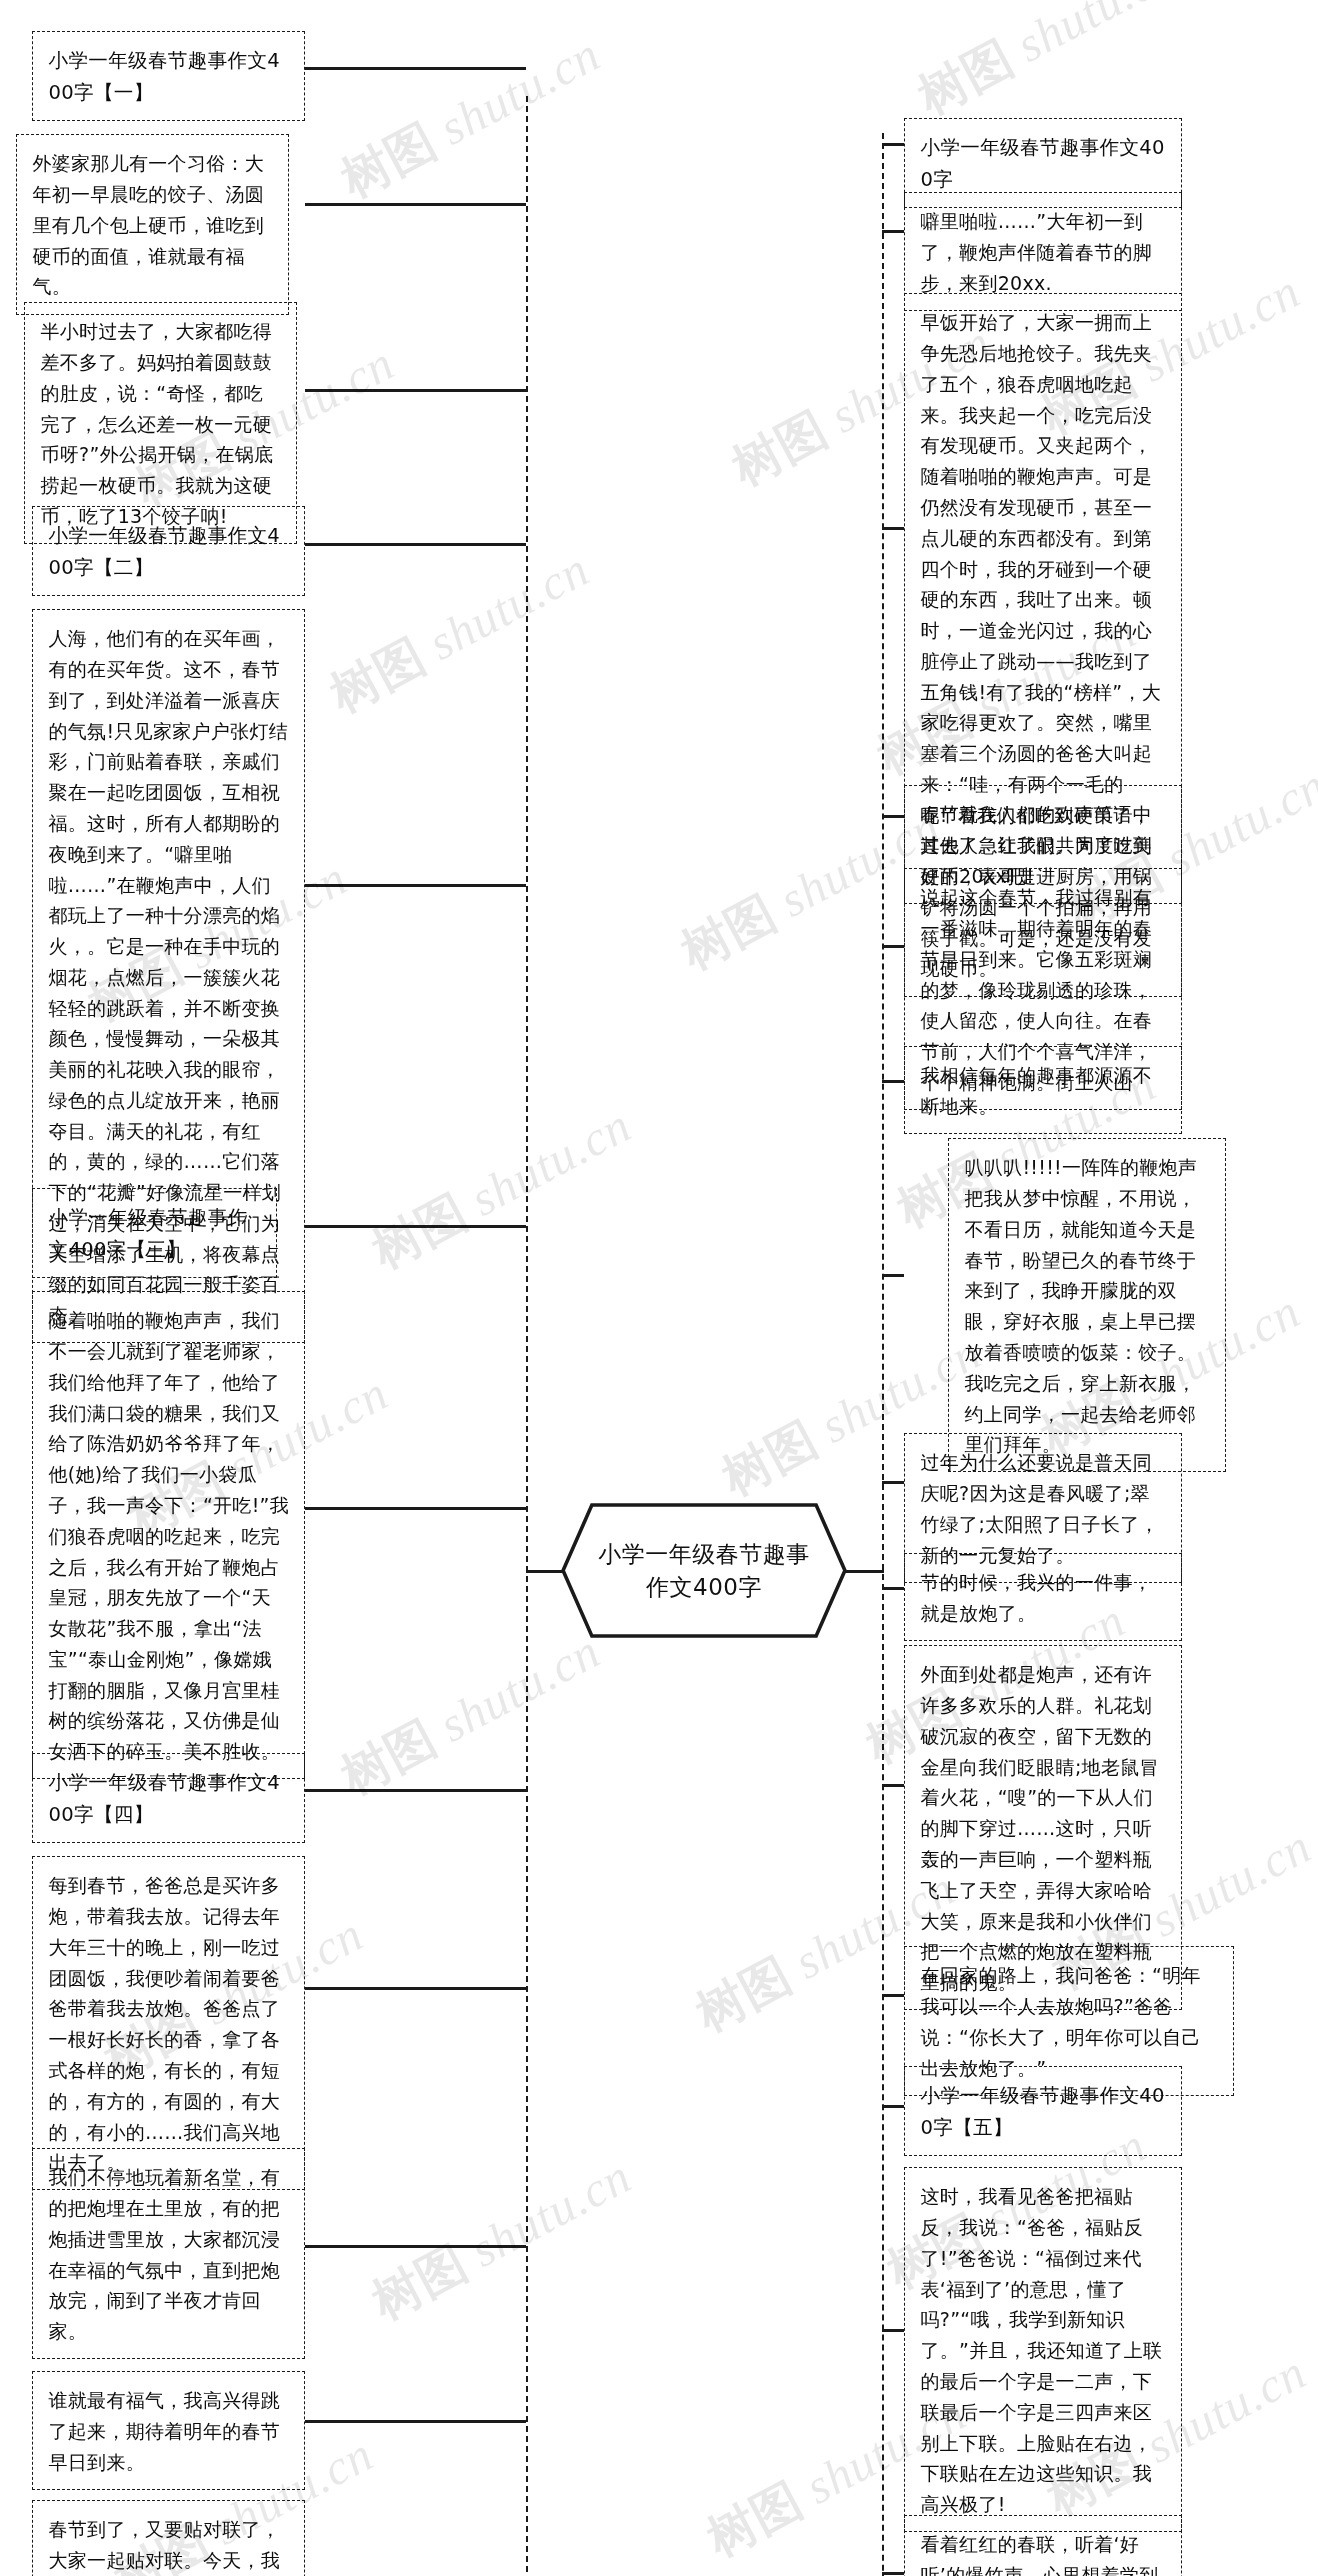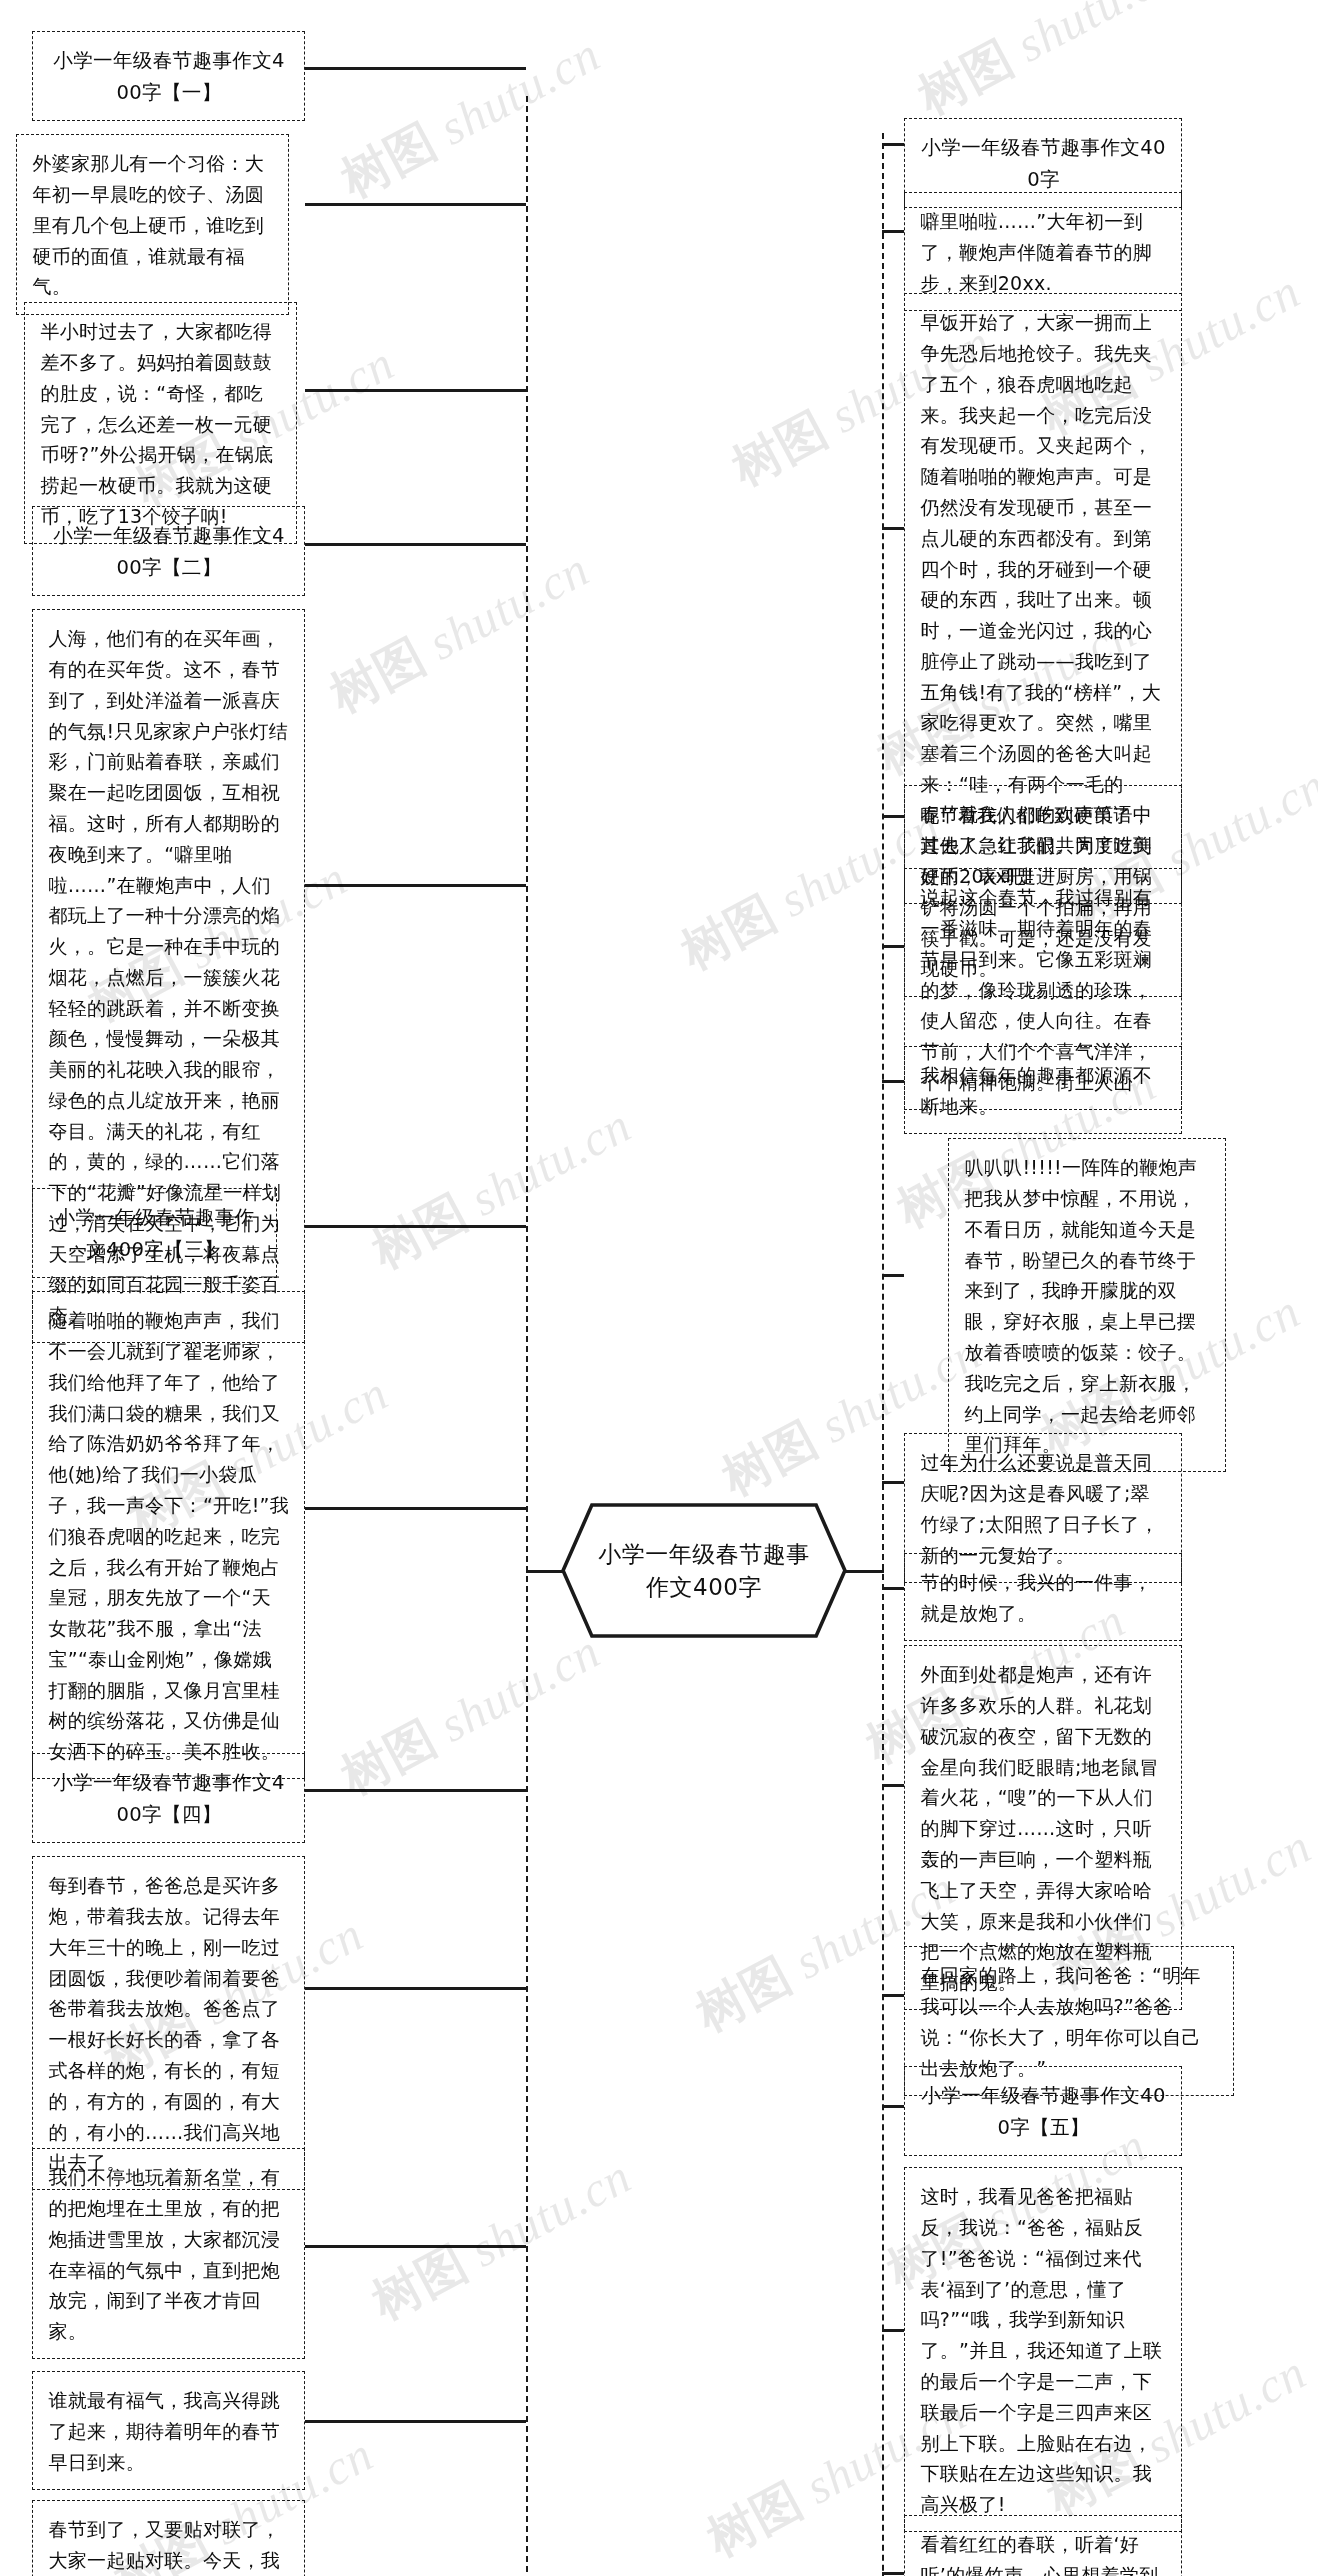--- a/index.html
+++ b/index.html
@@ -76,21 +76,20 @@
     font-family: "DejaVu Sans", "Liberation Sans", sans-serif;
     font-size: 19px;
     line-height: 1.62;
     color: #0d0d0d;
     letter-spacing: 0.3px;
     word-break: break-all;
     white-space: pre-wrap;
   }
   .node.heading .txt {
     font-size: 19.6px;
-    text-align: center;
   }
 
   
   .root {
     position: absolute;
     z-index: 6;
     display: flex;
     align-items: center;
     justify-content: center;
   }

